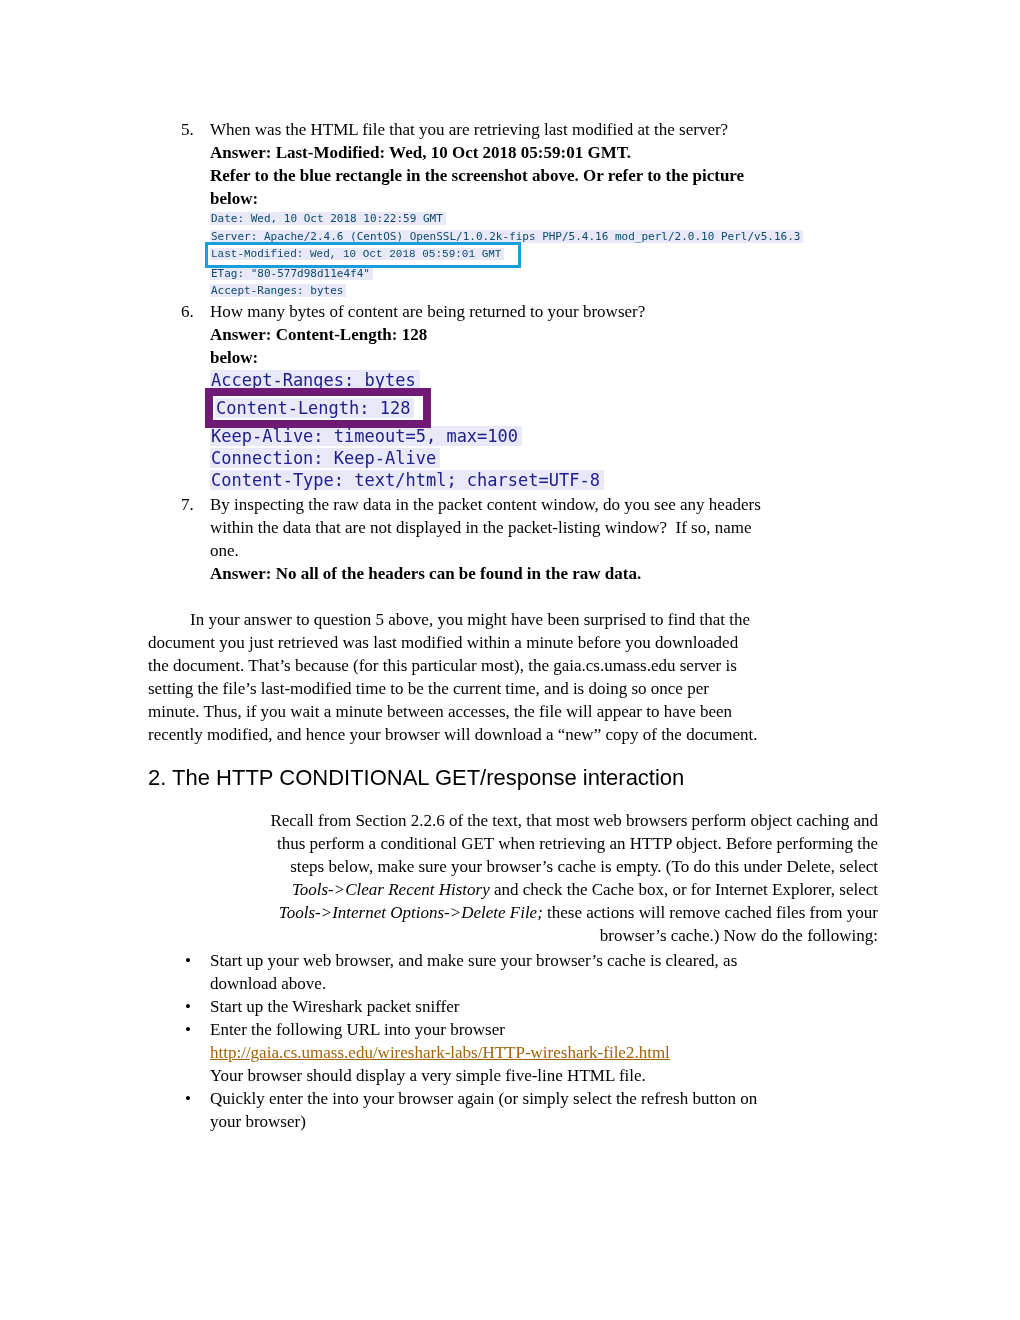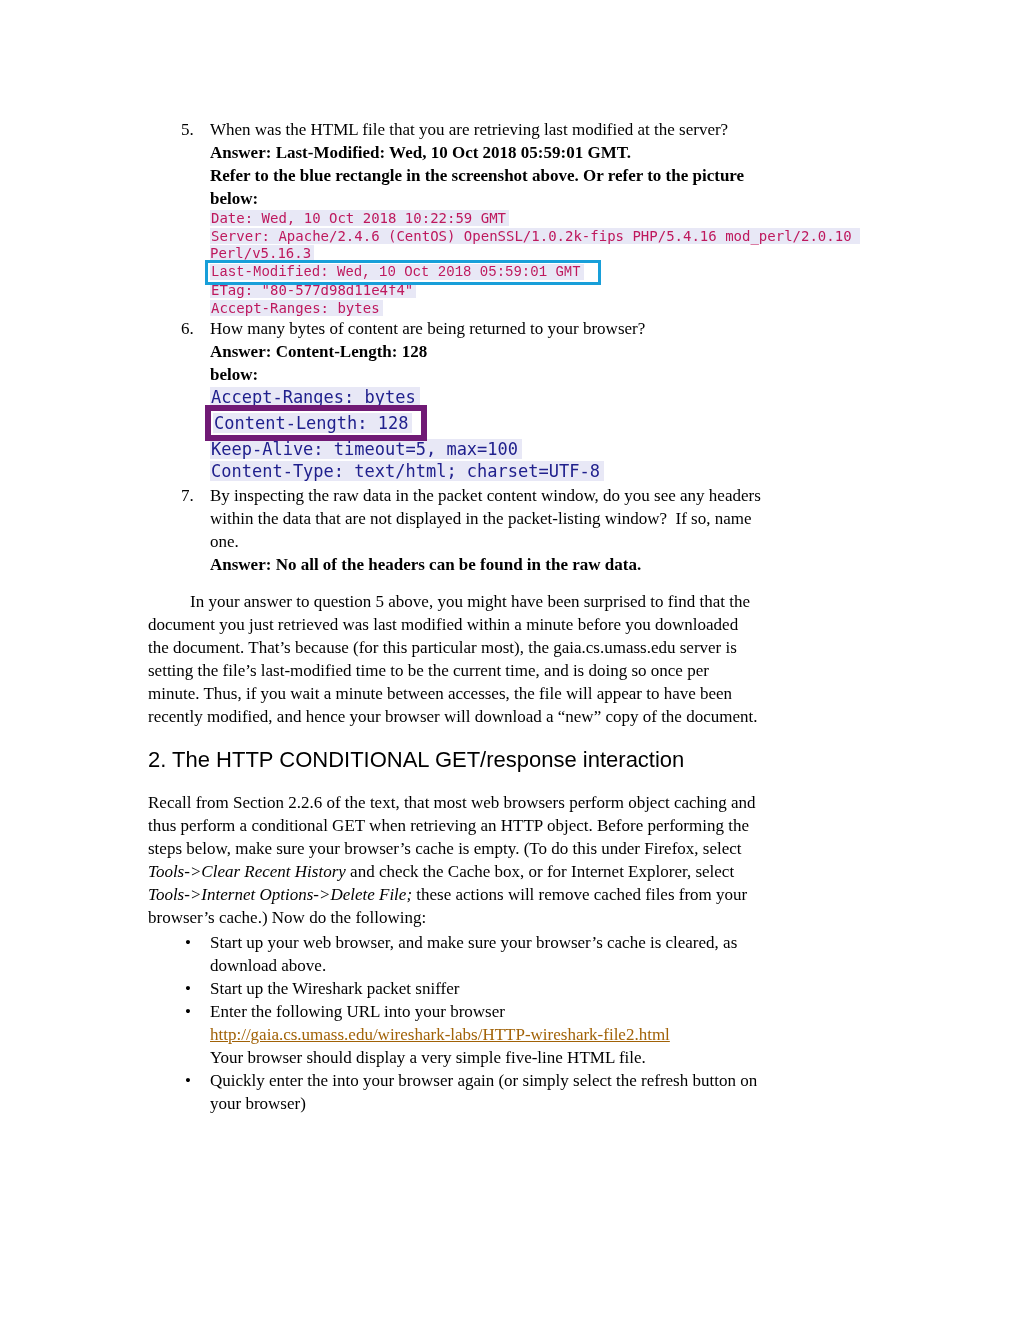--- a/index.html
+++ b/index.html
@@ -10,49 +10,49 @@
   }
   .line { white-space:pre-wrap; }
   .qlist { margin-left:181px; width:710px; }
   .li { display:flex; }
   .li .num { flex:0 0 29px; width:29px; }
   .li .ibody { flex:1; }
   .bold { font-weight:bold; }
   .it { font-style:italic; }
 
   .code1 {
-    font-family:"DejaVu Sans Mono", monospace; font-size:14px; line-height:17.5px;
-    color:#be185d; letter-spacing:0;
+    font-family:"DejaVu Sans Mono", monospace; font-size:11px; line-height:17.5px;
+    color:#0c4a6e; letter-spacing:0;
   }
   .code1 .hl { background:#e8e8f6; padding:0 3px 0 1px; }
   .box-blue {
     display:inline-block; border:3px solid #189fd9;
     padding:1px 14px 1px 2px; margin:-3px 0 -3px -5px; position:relative; z-index:2;
     background:#fff;
     font-family:Liberation Mono, monospace;
   }
   .code2 {
     font-family:"DejaVu Sans Mono", monospace; font-size:17px; line-height:22px;
     color:#20208d; margin-bottom:2px;
   }
   .code2 .hl { background:#e8e8f6; padding:0 4px 0 1px; }
   .box-purple {
-    display:inline-block; border:6px solid #701a75;
+    display:inline-block; border:8px solid #701a75;
     padding:1px 9px 1px 2px; margin:-3px 0 -3px -5px; position:relative; z-index:2;
     background:#fff;
   }
 
   .para { margin-left:148px; width:730px; }
-  .para1 { margin-top:14px; }
+  .para1 { margin-top:23px; }
   .indent1 { text-indent:42px; }
   .section-h {
     font-family:"Liberation Sans", sans-serif; font-size:22px; font-weight:400;
     line-height:26px; margin:19px 0 18px 148px;
   }
-  .para2 { margin-top:0; }
+  .para2 { margin-top:0;text-align:right; }
 
   .blist { margin-left:185px; width:690px; margin-top:2px; }
   .bi { display:flex; }
   .bi .bg { flex:0 0 25px; width:25px; }
   .bi .bbody { flex:1; }
   a.doclink, .doclink {
     color:#a16207; text-decoration:underline; cursor:pointer;
     font-family:"Liberation Serif", serif;
   }
 </style>
@@ -83,20 +83,21 @@
     <div class="li">
       <span class="num">6.</span>
       <div class="ibody">
         <div class="line">How many bytes of content are being returned to your browser?</div>
         <div class="line bold">Answer: Content-Length: 128</div>
         <div class="line bold">below:</div>
         <div class="code2">
           <div class="line"><span class="hl">Accept-Ranges: bytes</span></div>
           <div class="line"><span class="box-purple"><span class="hl">Content-Length: 128</span></span></div>
           <div class="line"><span class="hl">Keep-Alive: timeout=5, max=100</span></div>
+          <div class="line"><span class="hl">Connection: Keep-Alive</span></div>
           <div class="line"><span class="hl">Content-Type: text/html; charset=UTF-8</span></div>
         </div>
       </div>
     </div>
 
     <div class="li">
       <span class="num">7.</span>
       <div class="ibody">
         <div class="line">By inspecting the raw data in the packet content window, do you see any headers</div>
         <div class="line">within the data that are not displayed in the packet-listing window?  If so, name</div>
@@ -114,21 +115,21 @@
     <div class="line">setting the file’s last-modified time to be the current time, and is doing so once per</div>
     <div class="line">minute. Thus, if you wait a minute between accesses, the file will appear to have been</div>
     <div class="line">recently modified, and hence your browser will download a “new” copy of the document.</div>
   </div>
 
   <div class="section-h">2. The HTTP CONDITIONAL GET/response interaction</div>
 
   <div class="para para2">
     <div class="line">Recall from Section 2.2.6 of the text, that most web browsers perform object caching and</div>
     <div class="line">thus perform a conditional GET when retrieving an HTTP object. Before performing the</div>
-    <div class="line">steps below, make sure your browser’s cache is empty. (To do this under Firefox, select</div>
+    <div class="line">steps below, make sure your browser’s cache is empty. (To do this under Delete, select</div>
     <div class="line"><span class="it">Tools-&gt;Clear Recent History</span><span> and check the Cache box, or for Internet Explorer, select</span></div>
     <div class="line"><span class="it">Tools-&gt;Internet Options-&gt;Delete File;</span><span> these actions will remove cached files from your</span></div>
     <div class="line">browser’s cache.) Now do the following:</div>
   </div>
 
   <div class="blist">
 
     <div class="bi">
       <span class="bg">•</span>
       <div class="bbody">

